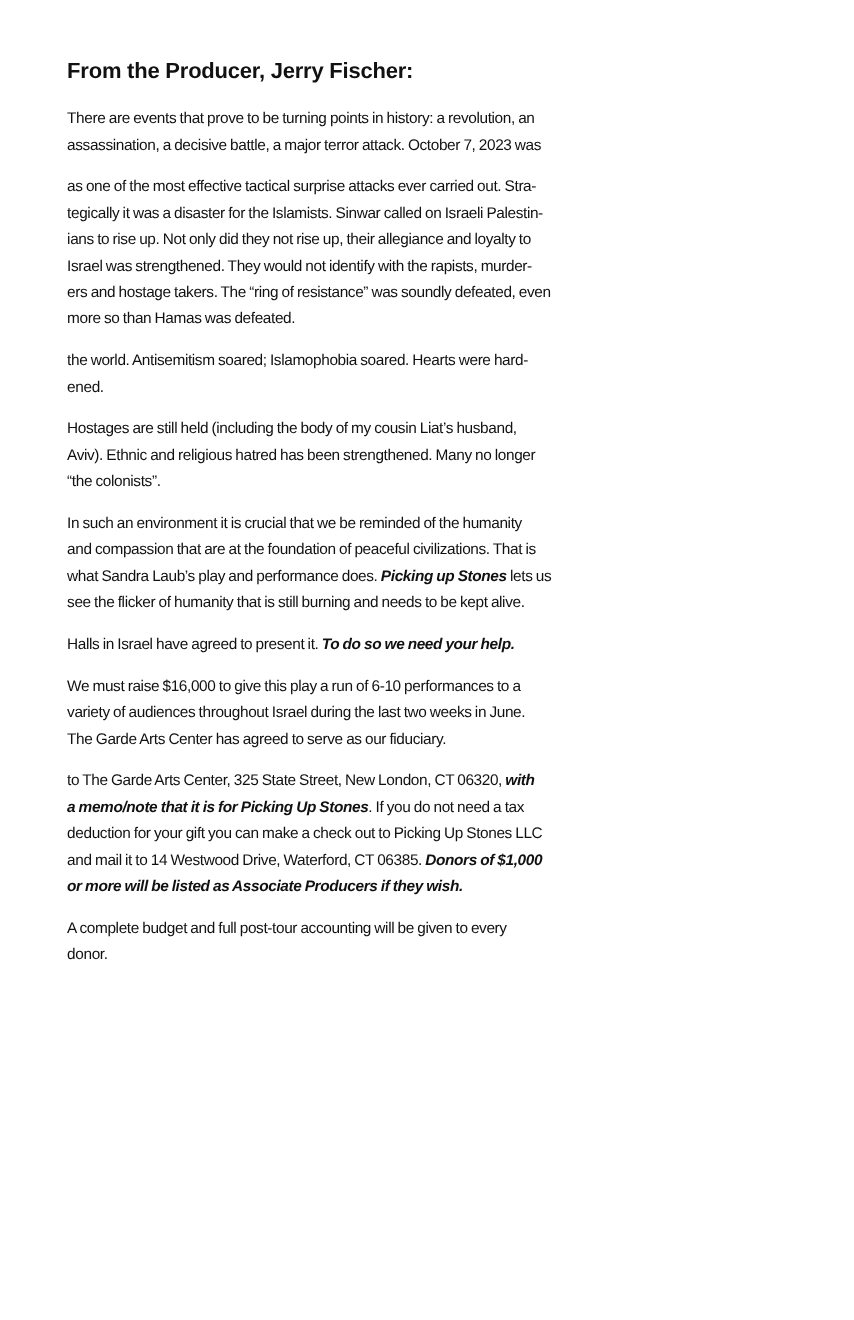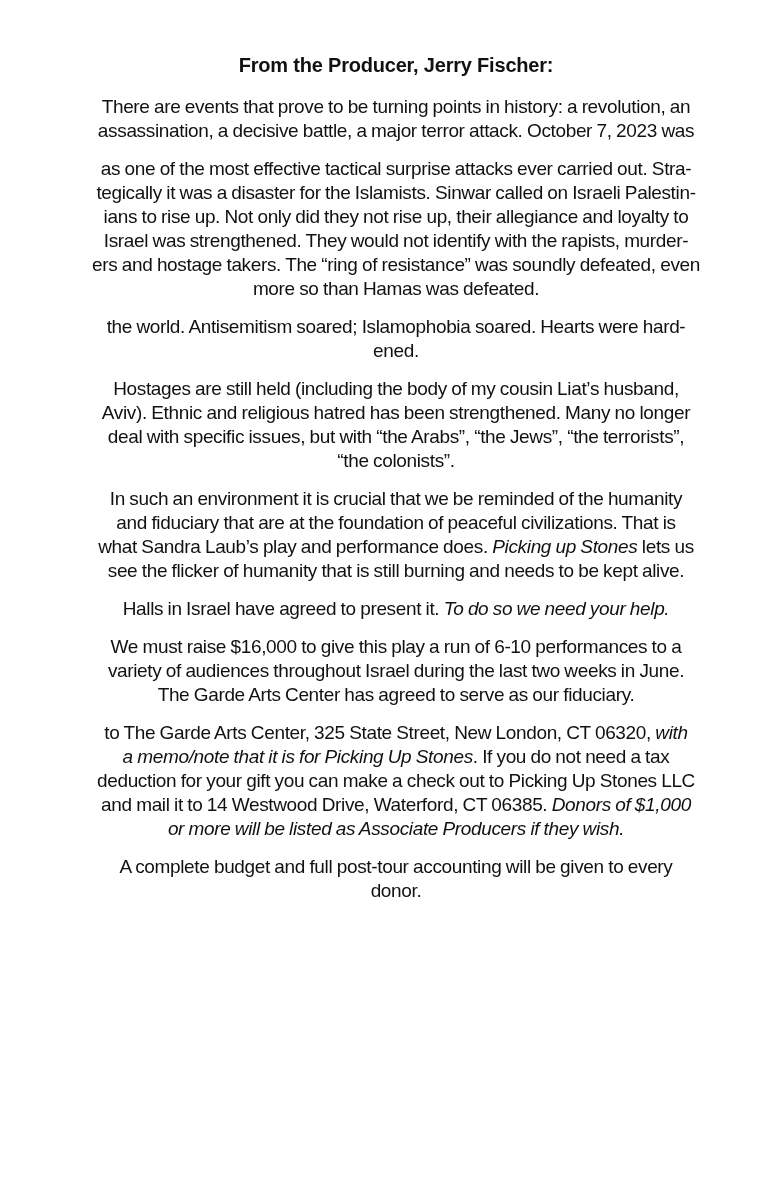--- a/index.html
+++ b/index.html
@@ -20,34 +20,32 @@
       left: 61px;
       top: 52px;
       width: 670px;
     }
     .heading {
       font-size: 20px;
       font-weight: bold;
       line-height: 26px;
       margin: 0 0 17px 0;
       letter-spacing: -0.2px;
-      text-align: center;
     }
     .para {
-      font-size: 19px;
+      font-size: 14px;
       line-height: 24px;
       margin: 0 0 14px 0;
       letter-spacing: -0.35px;
       word-spacing: -0.5px;
       white-space: nowrap;
-      text-align: center;
     }
     .line { display: block; }
     .b { font-weight: normal; }
-    .bi { font-weight: normal; font-style: italic; }
+    .bi { font-weight: bold; font-style: italic; }
   </style>
 </head>
 <body>
 
 <div class="page">
   <h1 class="heading">From the Producer, Jerry Fischer:</h1>
   <div id="paragraphs">
       <p class="para">
         <span class="line"><span>There are events that prove to be turning points in history: a revolution, an</span></span>
         <span class="line"><span>assassination, a decisive battle, a major terror attack. October 7, 2023 was</span></span>
@@ -60,26 +58,25 @@
         <span class="line"><span>ers and hostage takers. The “ring of resistance” was soundly defeated, even</span></span>
         <span class="line"><span>more so than Hamas was defeated.</span></span>
       </p>
       <p class="para">
         <span class="line"><span>the world. Antisemitism soared; Islamophobia soared. Hearts were hard-</span></span>
         <span class="line"><span>ened.</span></span>
       </p>
       <p class="para">
         <span class="line"><span>Hostages are still held (including the body of my cousin Liat’s husband,</span></span>
         <span class="line"><span>Aviv). Ethnic and religious hatred has been strengthened. Many no longer</span></span>
-        <span class="line"><span>deal with specific issues, but with “the Arabs”, “the Jews”, “the terrorists”,</span></span>
         <span class="line"><span>“the colonists”.</span></span>
       </p>
       <p class="para">
         <span class="line"><span>In such an environment it is crucial that we be reminded of the humanity</span></span>
-        <span class="line"><span>and fiduciary that are at the foundation of peaceful civilizations. That is</span></span>
+        <span class="line"><span>and compassion that are at the foundation of peaceful civilizations. That is</span></span>
         <span class="line"><span>what Sandra Laub’s play and performance does. </span><span class="bi">Picking up Stones</span><span> lets us</span></span>
         <span class="line"><span>see the flicker of humanity that is still burning and needs to be kept alive.</span></span>
       </p>
       <p class="para">
         <span class="line"><span>Halls in Israel have agreed to present it. </span><span class="bi">To do so we need your help.</span></span>
       </p>
       <p class="para">
         <span class="line"><span class="b">We must raise $16,000 to give this play a run of 6-10 performances to a</span></span>
         <span class="line"><span class="b">variety of audiences throughout Israel during the last two weeks in June.</span></span>
         <span class="line"><span class="b">The Garde Arts Center has agreed to serve as our fiduciary.</span></span>

